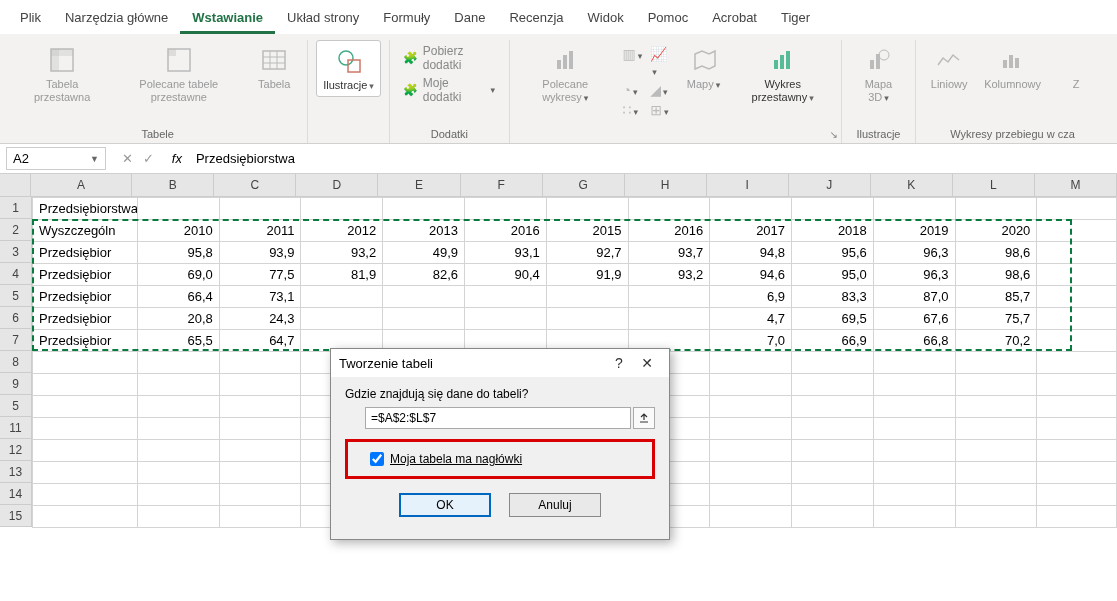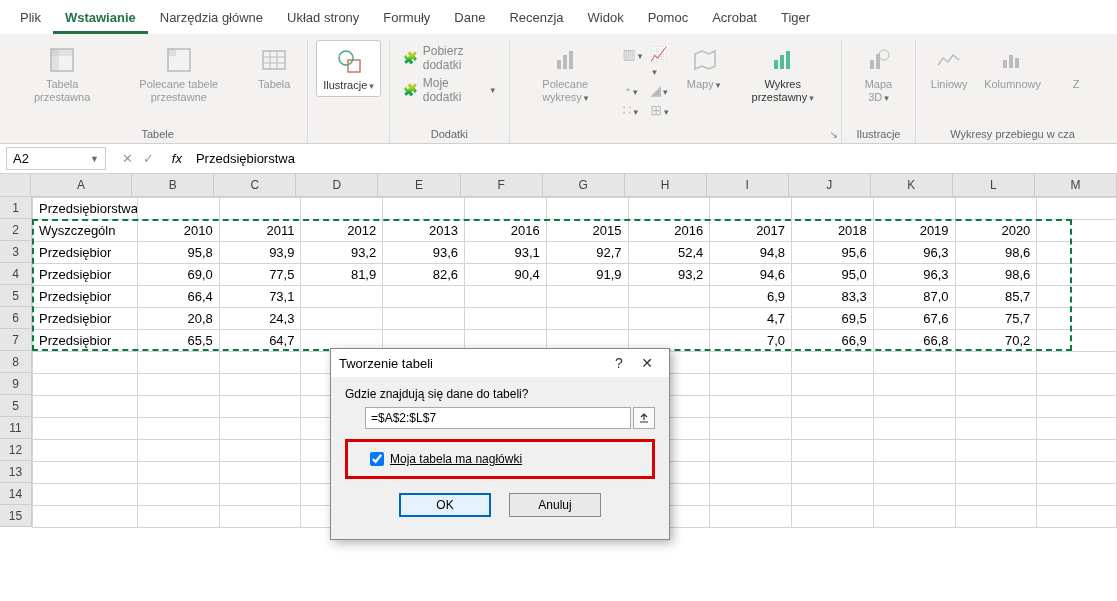--- a/index.html
+++ b/index.html
@@ -62,22 +62,22 @@
 .dlg-btns button { width: 92px; height: 24px; border: 1px solid #888; background: #e9e9e9; font-size: 12px; cursor: pointer; }
 .dlg-btns button.primary { border: 2px solid #0067c0; background: #e5f1fb; }
 
 svg { display: block; }
 </style>
 </head>
 <body>
 
 <div class="menubar">
     <div class="tab">Plik</div>
+    <div class="tab">Narzędzia główne</div>
     <div class="tab active">Wstawianie</div>
-    <div class="tab">Narzędzia główne</div>
     <div class="tab">Układ strony</div>
     <div class="tab">Formuły</div>
     <div class="tab">Dane</div>
     <div class="tab">Recenzja</div>
     <div class="tab">Widok</div>
     <div class="tab">Pomoc</div>
     <div class="tab">Acrobat</div>
     <div class="tab">Tiger</div>
   </div>
 
@@ -315,24 +315,24 @@
             <td class="num sel" style="width: 85px; max-width: 85px;">2018</td>
             <td class="num sel" style="width: 85px; max-width: 85px;">2019</td>
             <td class="num sel" style="width: 85px; max-width: 85px;">2020</td>
             <td style="width: 85px; max-width: 85px;"></td>
           </tr>
           <tr>
             <td class="sel" style="width: 105px; max-width: 105px;">Przedsiębior</td>
             <td class="num sel" style="width: 85px; max-width: 85px;">95,8</td>
             <td class="num sel" style="width: 85px; max-width: 85px;">93,9</td>
             <td class="num sel" style="width: 85px; max-width: 85px;">93,2</td>
-            <td class="num sel" style="width: 85px; max-width: 85px;">93,6</td>
+            <td class="num sel" style="width: 85px; max-width: 85px;">49,9</td>
             <td class="num sel" style="width: 85px; max-width: 85px;">93,1</td>
             <td class="num sel" style="width: 85px; max-width: 85px;">92,7</td>
-            <td class="num sel" style="width: 85px; max-width: 85px;">52,4</td>
+            <td class="num sel" style="width: 85px; max-width: 85px;">93,7</td>
             <td class="num sel" style="width: 85px; max-width: 85px;">94,8</td>
             <td class="num sel" style="width: 85px; max-width: 85px;">95,6</td>
             <td class="num sel" style="width: 85px; max-width: 85px;">96,3</td>
             <td class="num sel" style="width: 85px; max-width: 85px;">98,6</td>
             <td style="width: 85px; max-width: 85px;"></td>
           </tr>
           <tr>
             <td class="sel" style="width: 105px; max-width: 105px;">Przedsiębior</td>
             <td class="num sel" style="width: 85px; max-width: 85px;">69,0</td>
             <td class="num sel" style="width: 85px; max-width: 85px;">77,5</td>

